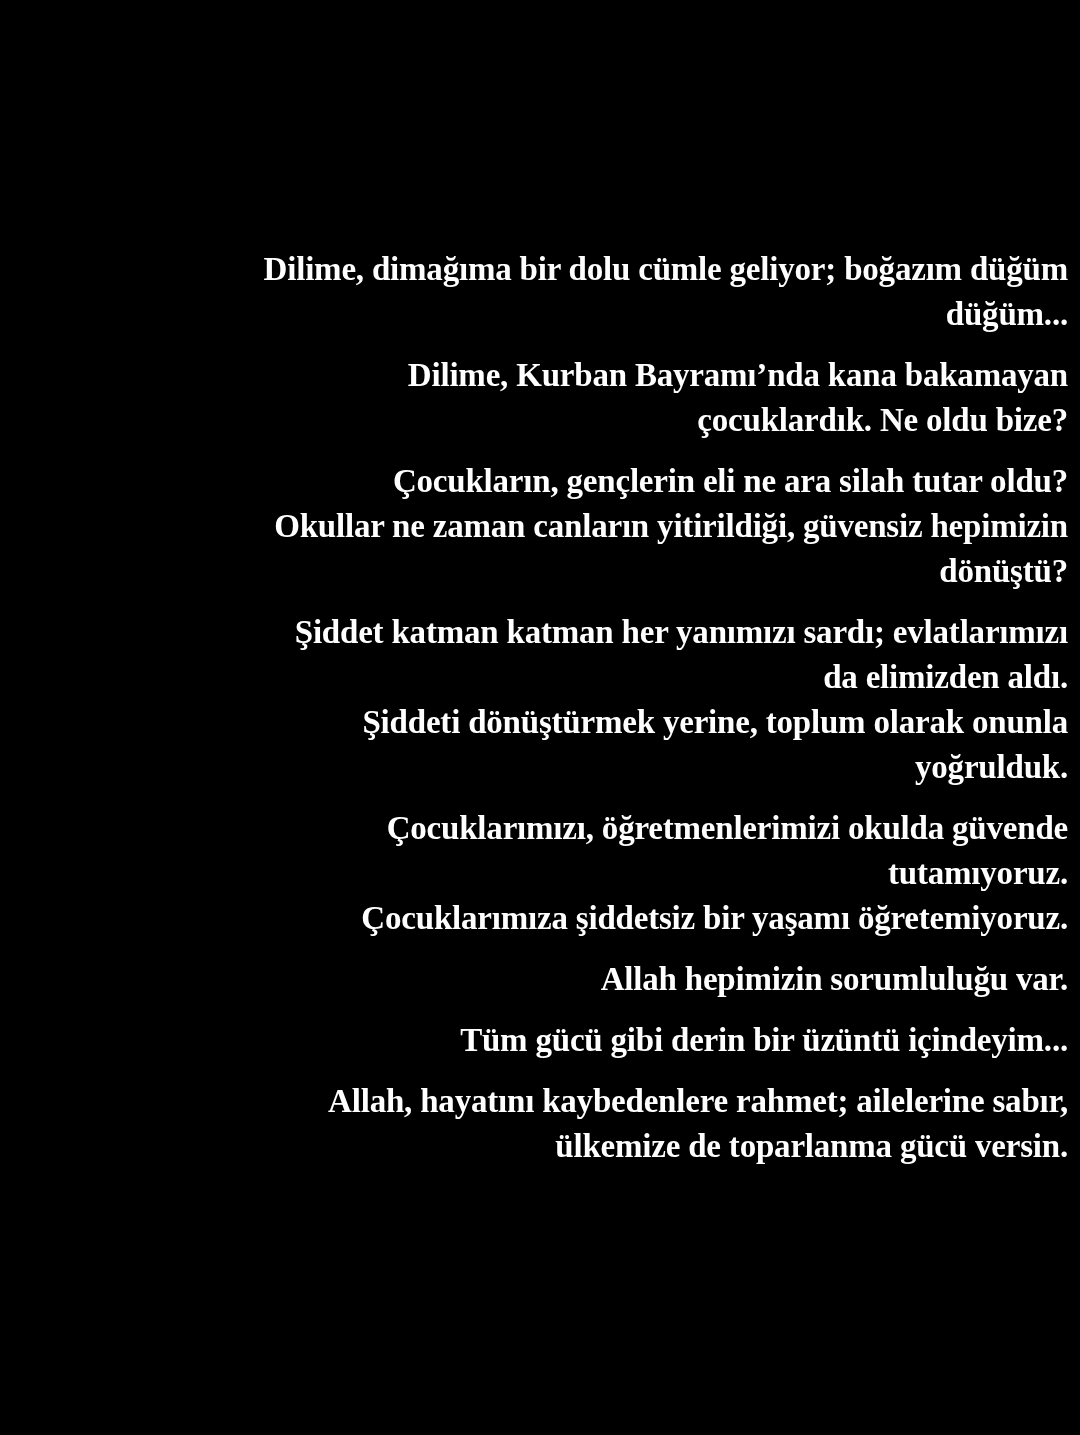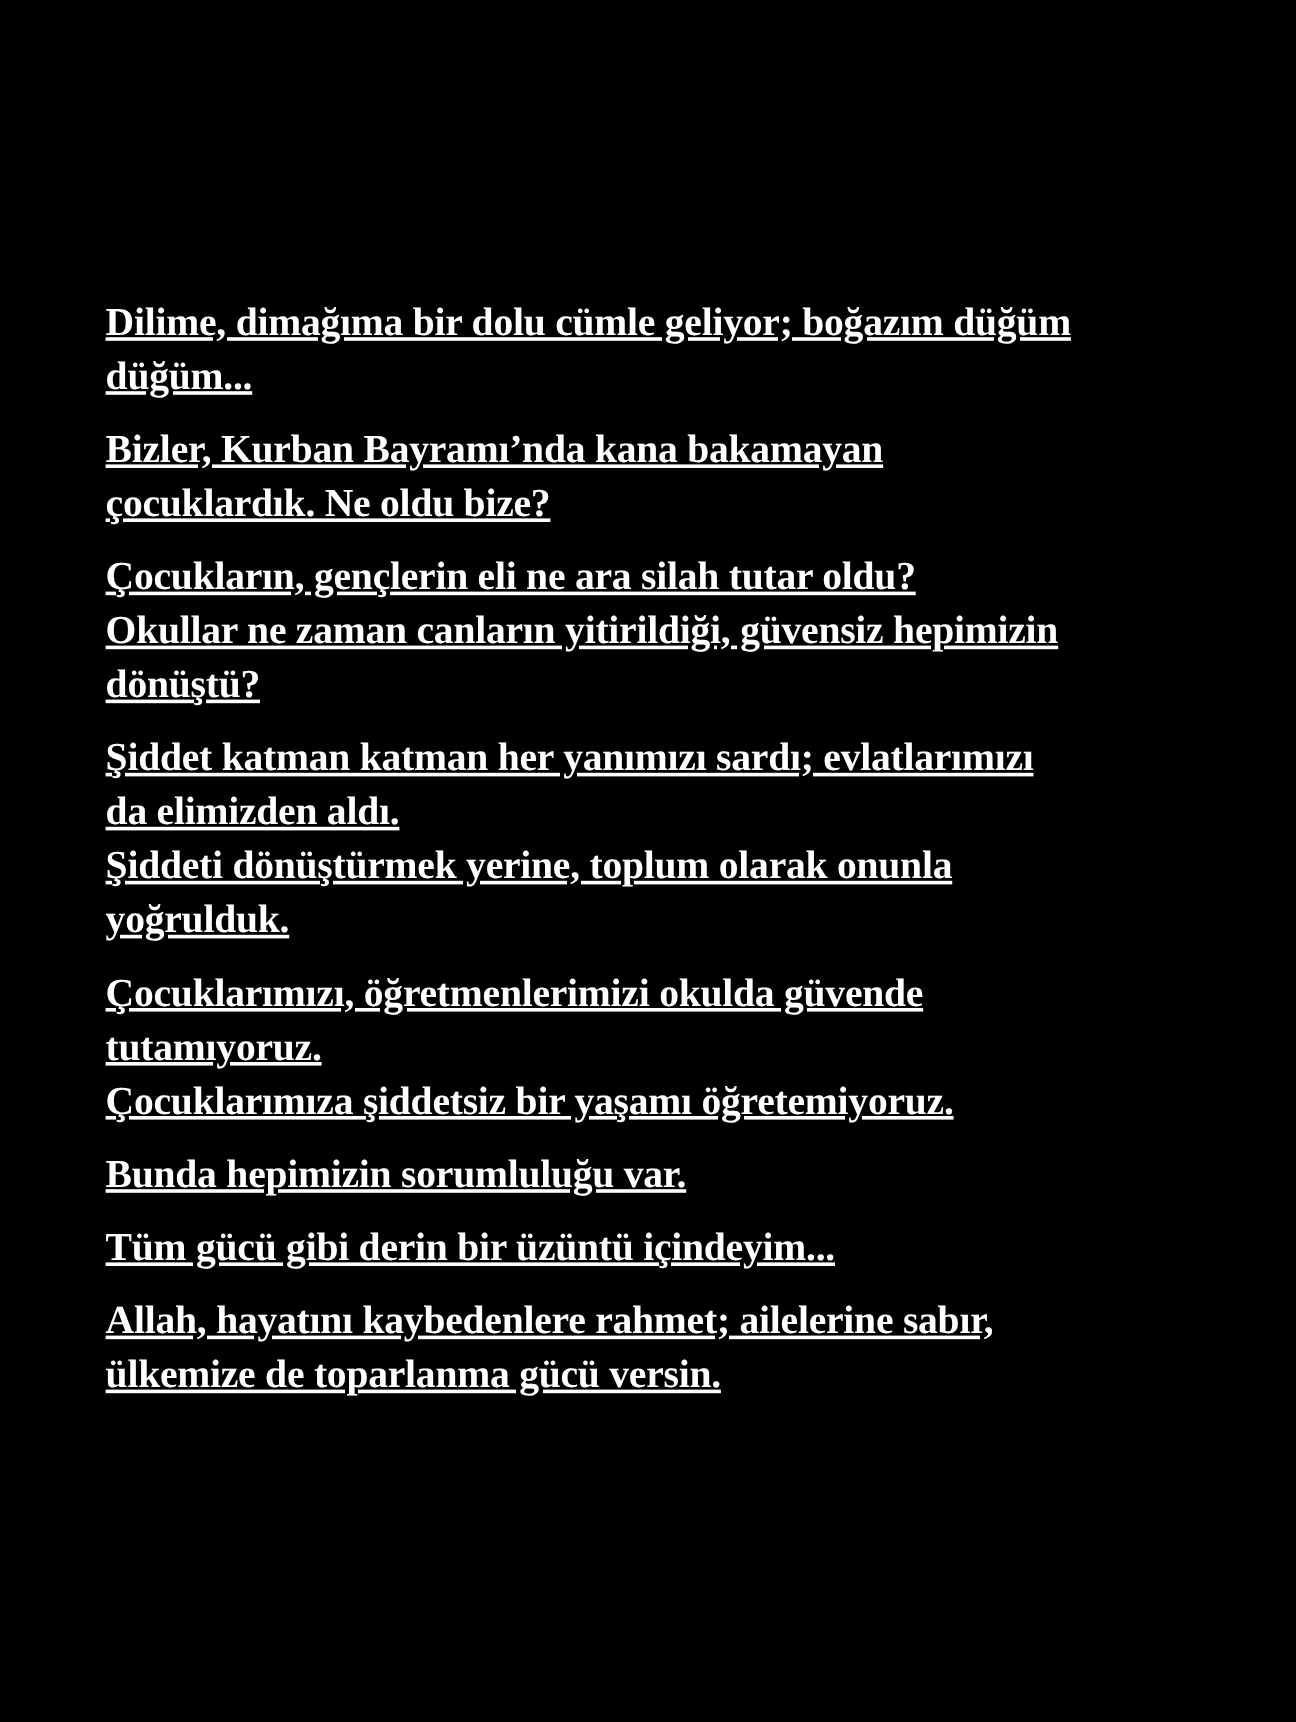--- a/index.html
+++ b/index.html
@@ -21,42 +21,41 @@
     width: 980px;
   }
   .text-post p {
     margin: 0 0 16px 0;
     color: #ffffff;
     font-weight: 700;
     font-size: 33px;
     line-height: 45px;
     letter-spacing: -0.2px;
     white-space: pre-line;
-    text-align: left;
-    text-decoration: underline;
+    text-align: right;
   }
   .text-post p:last-child {
     margin-bottom: 16px;
   }
 </style>
 </head>
 <body>
 
 <div class="text-post">
   <p>Dilime, dimağıma bir dolu cümle geliyor; boğazım düğüm
 düğüm...</p>
-  <p>Bizler, Kurban Bayramı’nda kana bakamayan
+  <p>Dilime, Kurban Bayramı’nda kana bakamayan
 çocuklardık. Ne oldu bize?</p>
   <p>Çocukların, gençlerin eli ne ara silah tutar oldu?
 Okullar ne zaman canların yitirildiği, güvensiz hepimizin
 dönüştü?</p>
   <p>Şiddet katman katman her yanımızı sardı; evlatlarımızı
 da elimizden aldı.
 Şiddeti dönüştürmek yerine, toplum olarak onunla
 yoğrulduk.</p>
   <p>Çocuklarımızı, öğretmenlerimizi okulda güvende
 tutamıyoruz.
 Çocuklarımıza şiddetsiz bir yaşamı öğretemiyoruz.</p>
-  <p>Bunda hepimizin sorumluluğu var.</p>
+  <p>Allah hepimizin sorumluluğu var.</p>
   <p>Tüm gücü gibi derin bir üzüntü içindeyim...</p>
   <p>Allah, hayatını kaybedenlere rahmet; ailelerine sabır,
 ülkemize de toparlanma gücü versin.</p>
 </div>
 
 </body></html>

